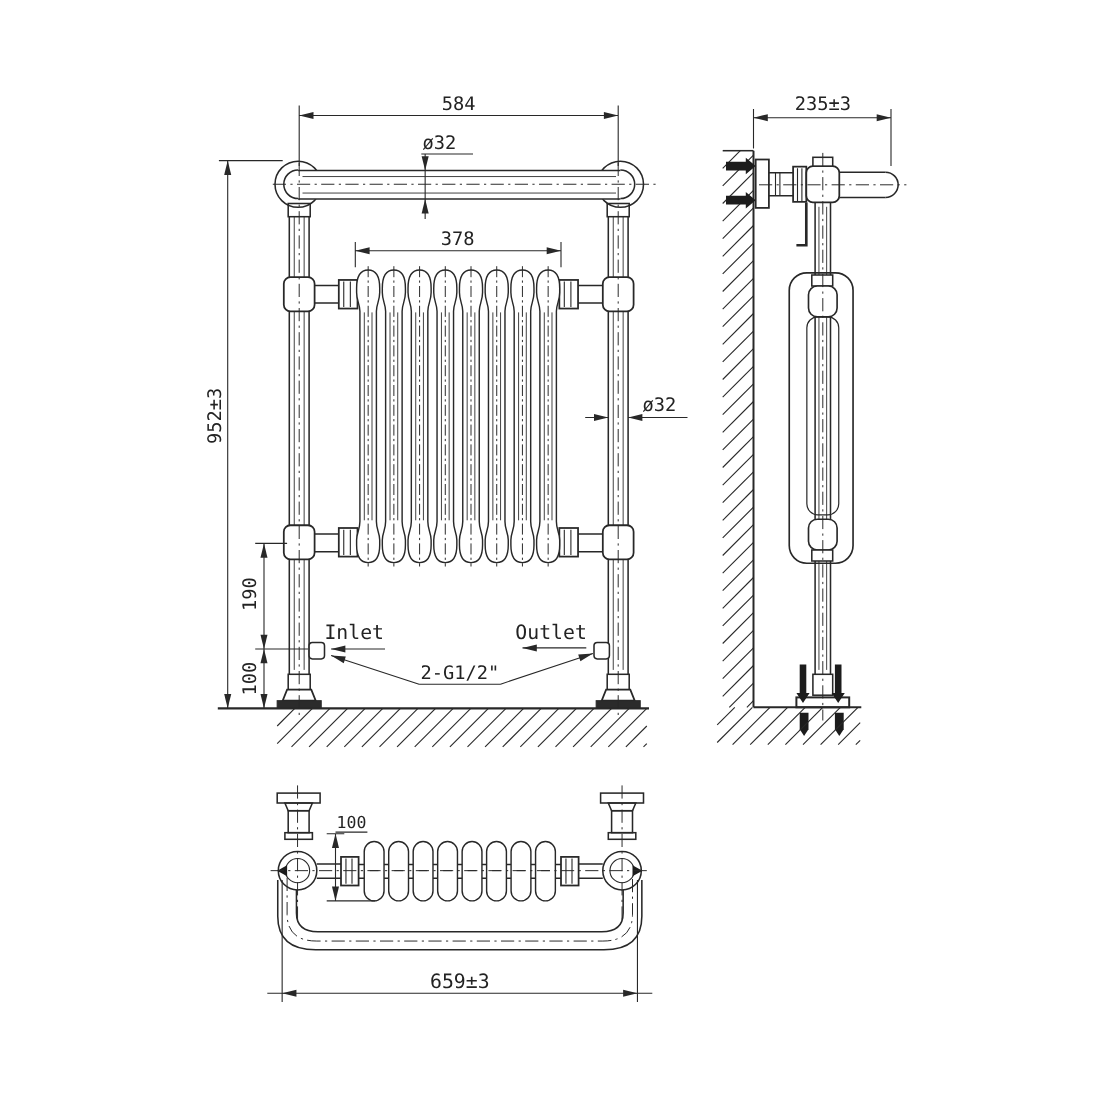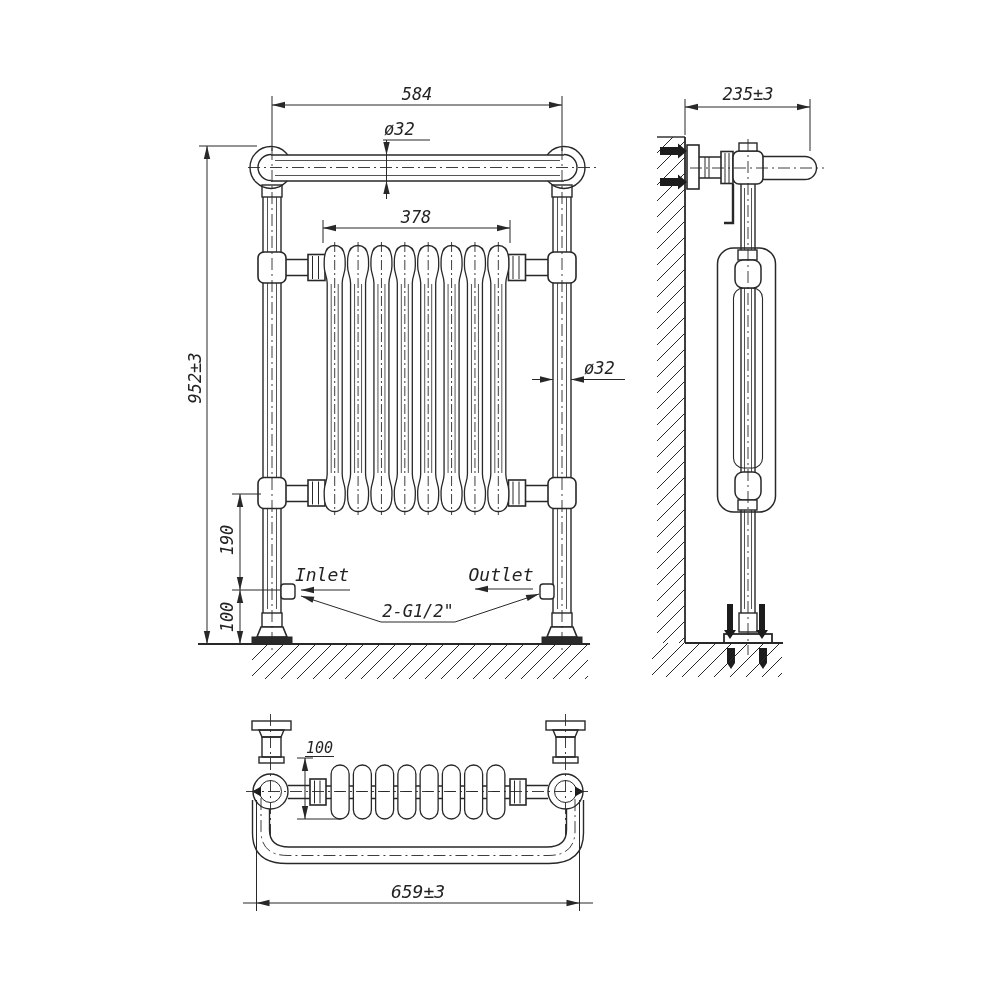--- a/index.html
+++ b/index.html
@@ -1,16 +1,16 @@
 <!DOCTYPE html>
 <html><head>
 <meta charset="utf-8">
 <style>
   html,body{margin:0;padding:0;background:#ffffff;}
-  .sheet{width:1000px;height:1000px;background:#fff;position:relative;overflow:hidden;font-style:italic;}
+  .sheet{width:1000px;height:1000px;background:#fff;position:relative;overflow:hidden;}
   svg{display:block;}
   .dim{font-family:"DejaVu Sans Mono",monospace;font-size:17px;fill:#232323;}
   .dim-sm{font-family:"DejaVu Sans Mono",monospace;font-size:15px;fill:#232323;}
   .dim-lg{font-family:"DejaVu Sans Mono",monospace;font-size:18px;fill:#232323;}
   .lbl{font-family:"DejaVu Sans Mono",monospace;font-size:18px;fill:#232323;}
 </style>
 </head>
 <body>
 
 <div class="sheet">

